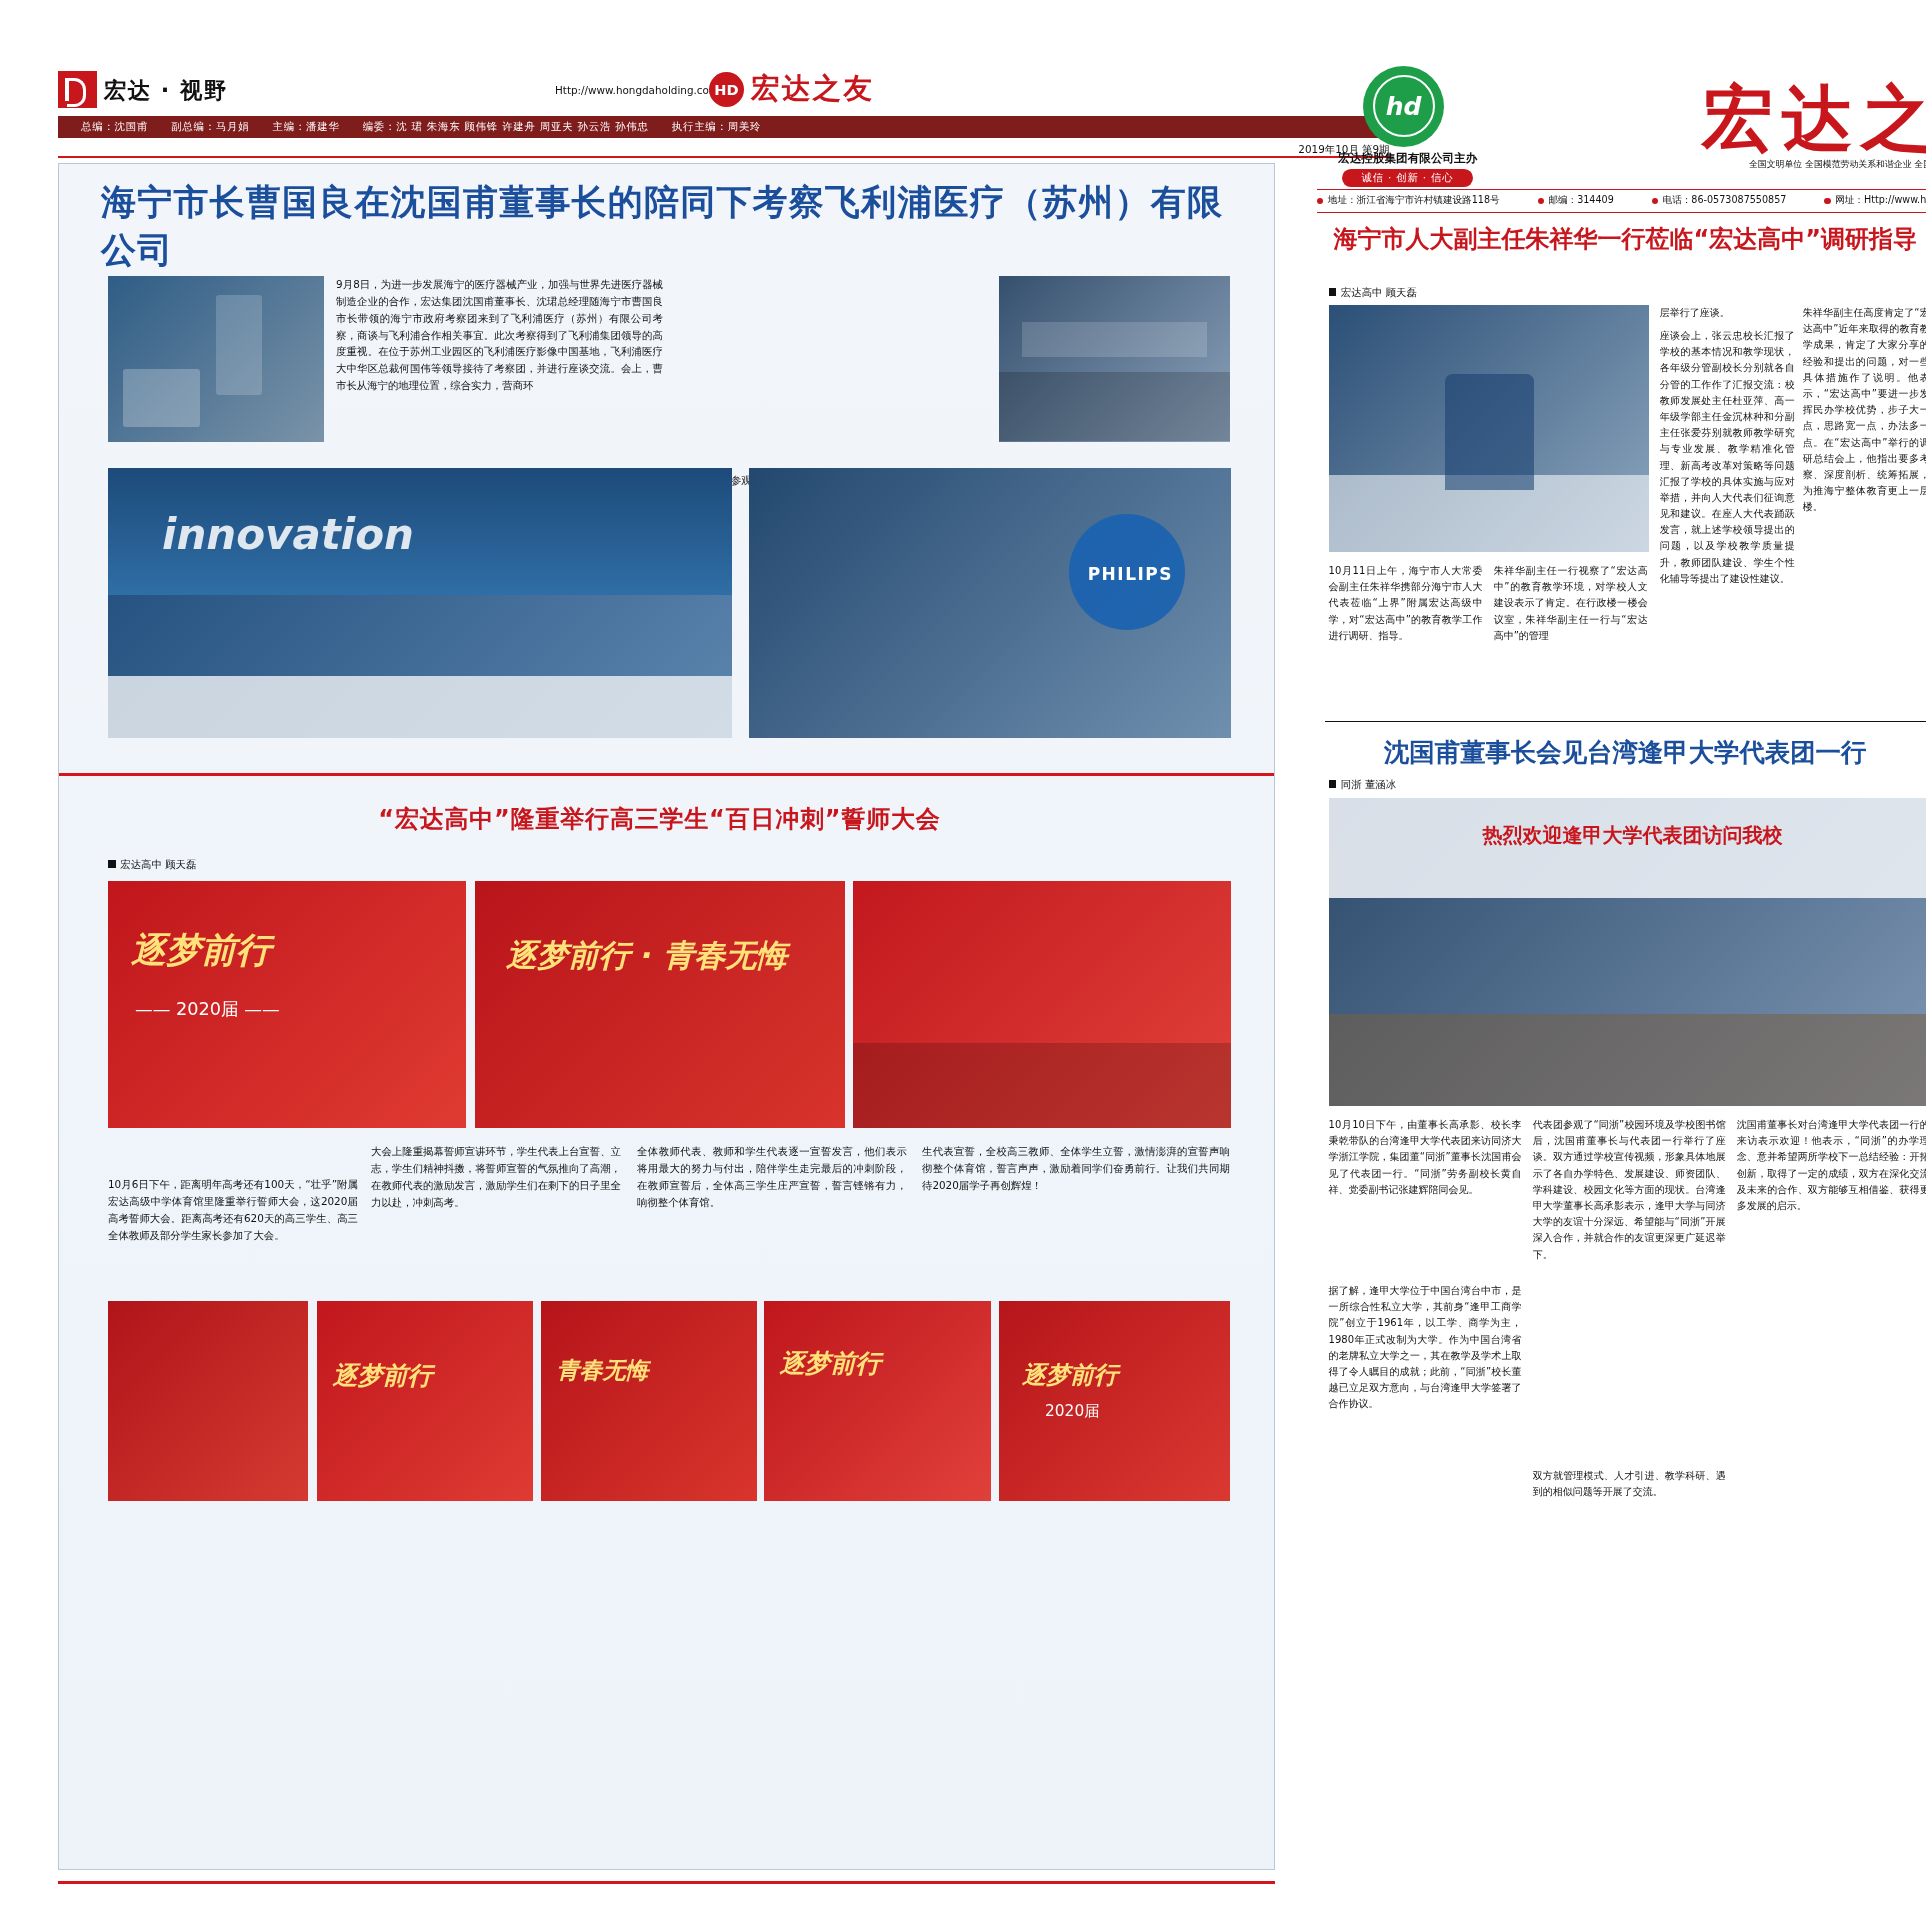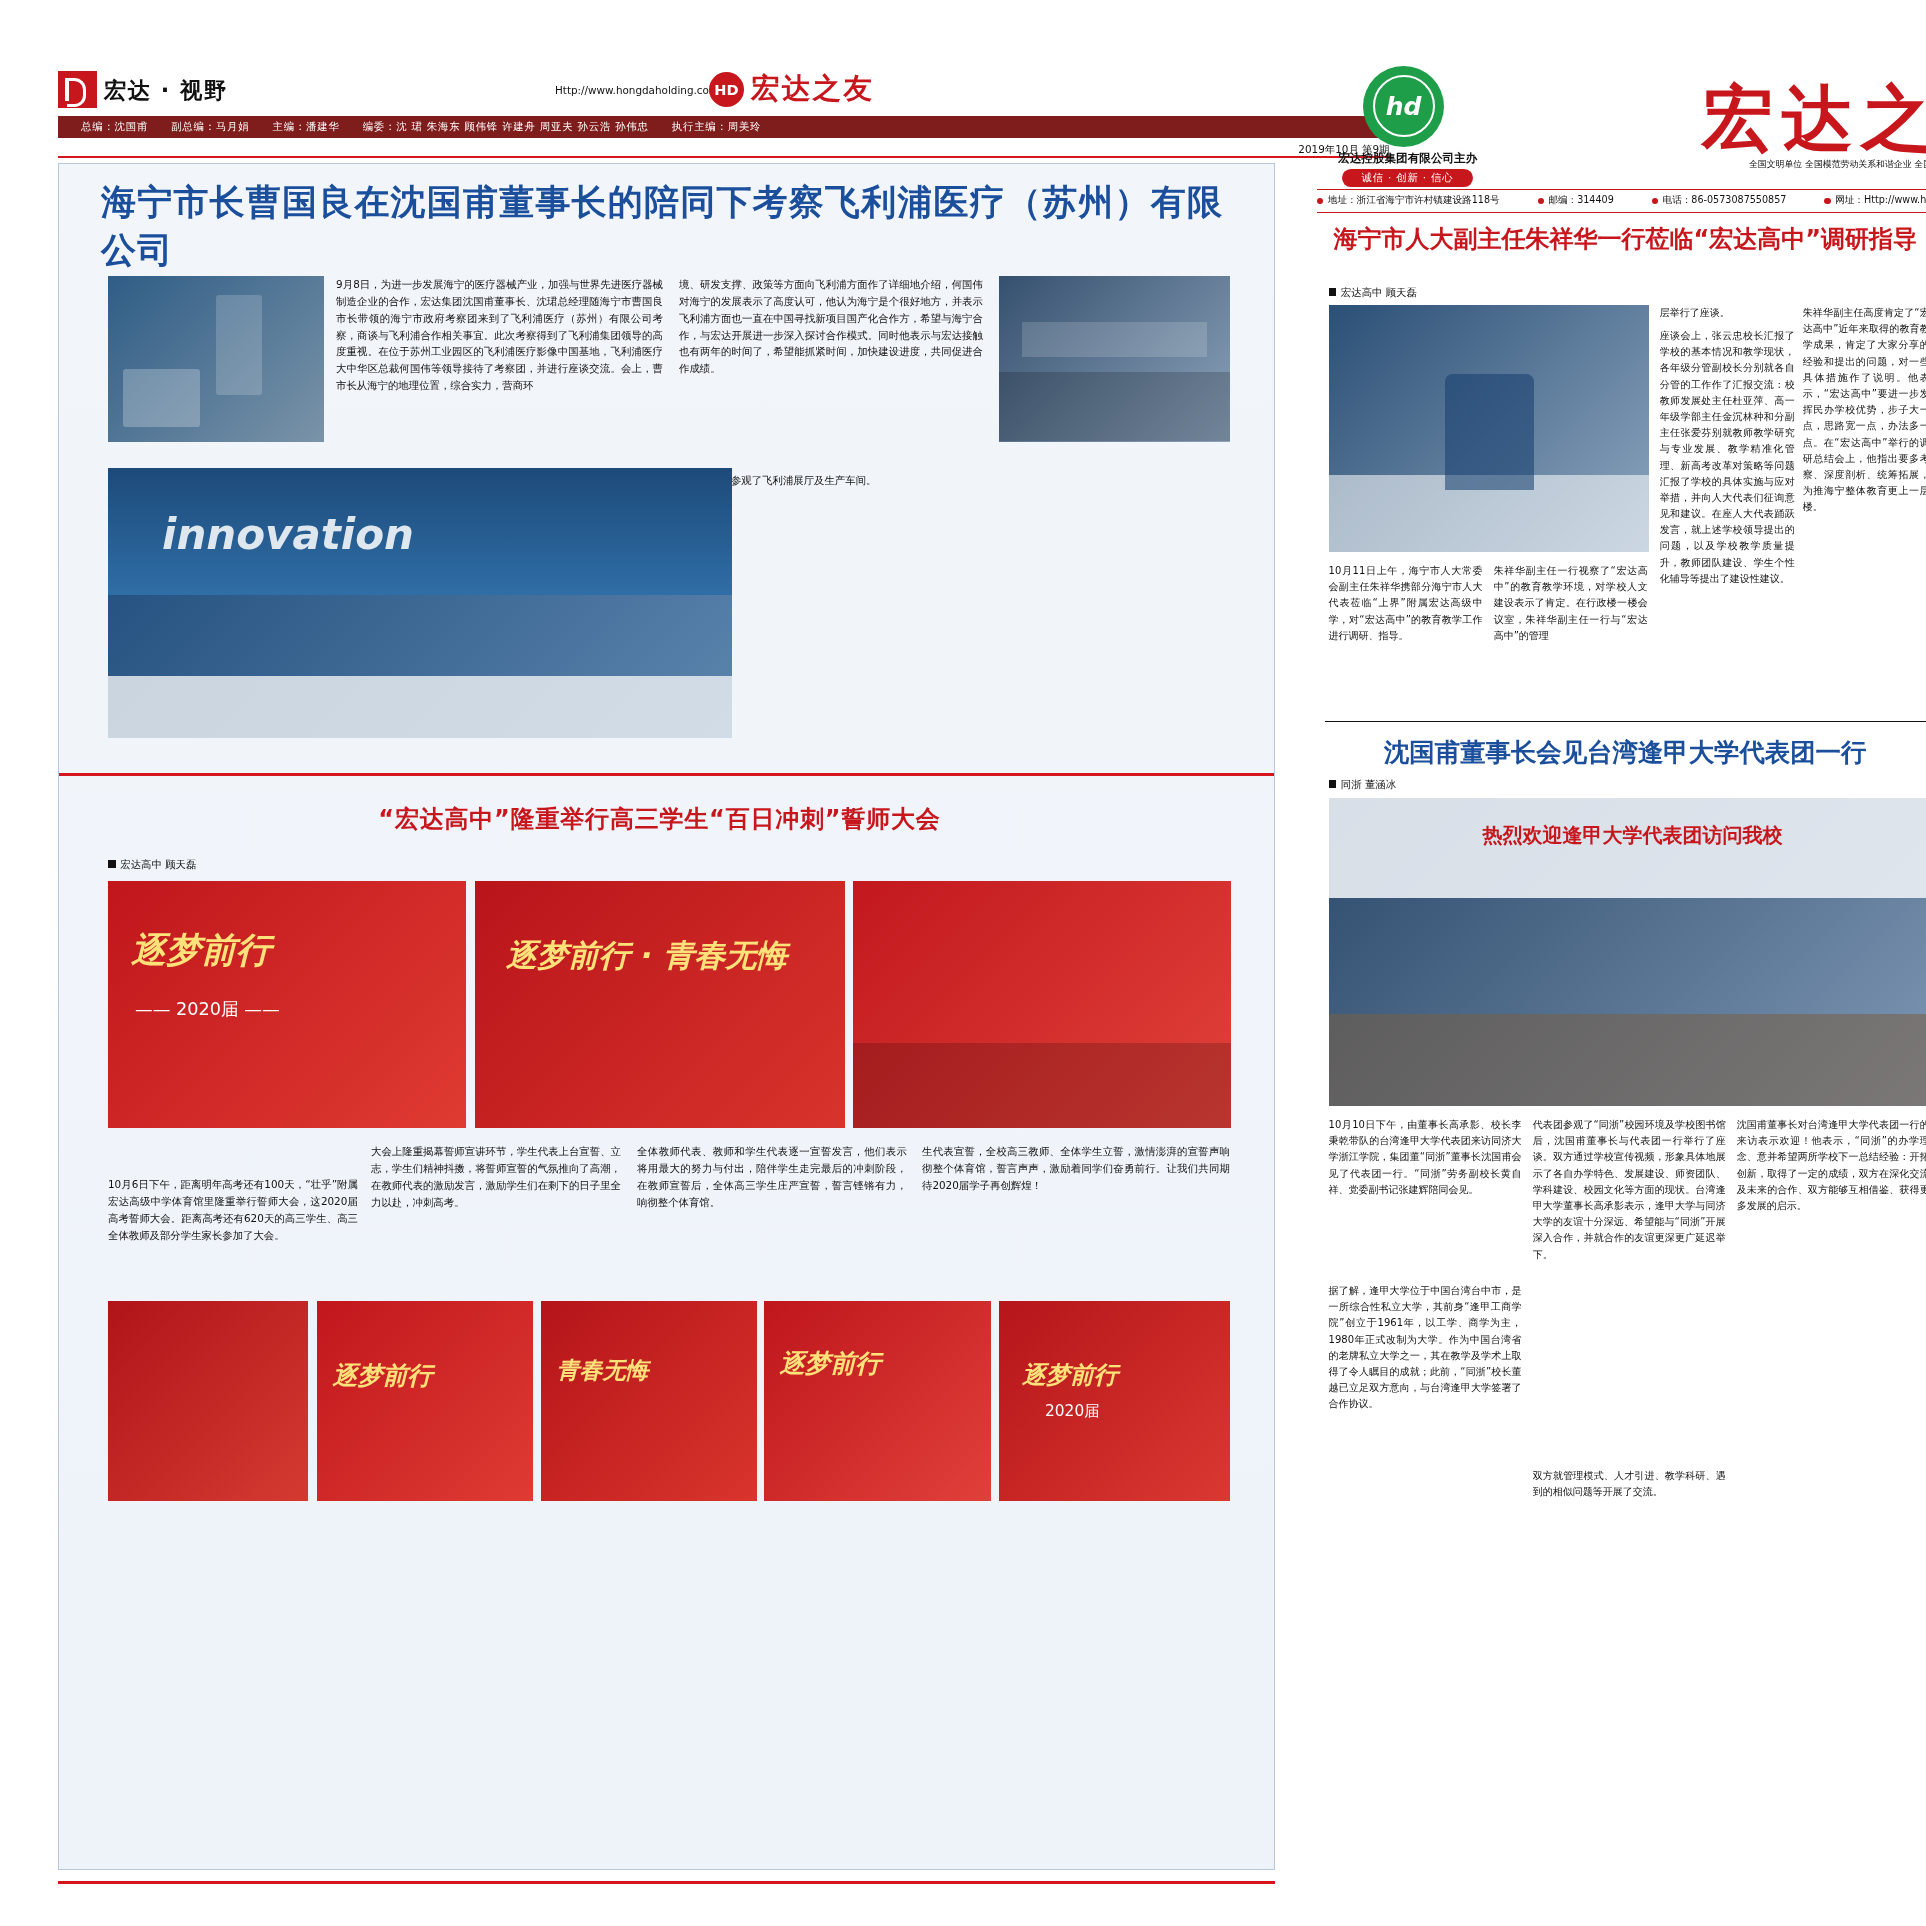--- a/index.html
+++ b/index.html
@@ -79,31 +79,34 @@
     <div class="lp-body">
 
       <div style="position:absolute;left:0;top:0;width:100%;height:878px;">
         <div class="headline1 cn">海宁市长曹国良在沈国甫董事长的陪同下考察飞利浦医疗（苏州）有限公司</div>
 
         <div class="photo" style="left:49px;top:112px;width:216px;height:166px;position:absolute;background:linear-gradient(135deg,#2f5d86,#7a93a8);">
           <div style="position:absolute;left:15.4px;bottom:15.4px;width:77px;height:58px;background:rgba(255,255,255,.25);border-radius:3.1px;"></div>
           <div style="position:absolute;left:108px;top:19px;width:46px;height:100px;background:rgba(255,255,255,.18);border-radius:3.1px;"></div>
         </div>
         <div class="col" style="position:absolute;left:277px;top:112px;width:327px;">9月8日，为进一步发展海宁的医疗器械产业，加强与世界先进医疗器械制造企业的合作，宏达集团沈国甫董事长、沈珺总经理随海宁市曹国良市长带领的海宁市政府考察团来到了飞利浦医疗（苏州）有限公司考察，商谈与飞利浦合作相关事宜。此次考察得到了飞利浦集团领导的高度重视。在位于苏州工业园区的飞利浦医疗影像中国基地，飞利浦医疗大中华区总裁何国伟等领导接待了考察团，并进行座谈交流。会上，曹市长从海宁的地理位置，综合实力，营商环</div>
-        <div class="col" style="position:absolute;left:620px;top:112px;width:304px;">境、研发支撑、政策等方面向飞利浦方面作了详细地介绍，何国伟对海宁的发展表示了高度认可，他认为海宁是个很好地方，并表示飞利浦方面也一直在中国寻找新项目国产化合作方，希望与海宁合作，与宏达开展进一步深入探讨合作模式。同时他表示与宏达接触也有两年的时间了，希望能抓紧时间，加快建设进度，共同促进合作成绩。</div>
         <div class="col" style="position:absolute;left:620px;top:308px;width:304px;">随后考察团参观了飞利浦展厅及生产车间。</div>
         <div class="photo" style="left:940px;top:112px;width:231px;height:166px;position:absolute;background:linear-gradient(135deg,#35506e,#8da3bb);">
           <div style="position:absolute;left:0;top:96px;width:231px;height:69px;background:rgba(0,0,0,.18);"></div>
           <div style="position:absolute;left:23px;top:46px;width:185px;height:35px;background:rgba(255,255,255,.16);"></div>
         </div>
 
         <div class="photo" style="left:49px;top:304px;width:624px;height:270px;position:absolute;background:linear-gradient(135deg,#1d4a7a,#5d86ae);">
           <div style="position:absolute;left:0;top:0;width:100%;height:127px;background:linear-gradient(180deg,#1d4a7a,#2f6ea6);"></div>
           <div style="position:absolute;left:54px;top:42px;font-size:42px;font-weight:bold;color:rgba(255,255,255,.85);font-style:italic;">innovation</div>
           <div style="position:absolute;left:0;bottom:0;width:100%;height:62px;background:rgba(230,235,240,.85);"></div>
+        </div>
+        <div class="photo" style="left:690px;top:304px;width:482px;height:270px;position:absolute;background:linear-gradient(135deg,#23486f,#6f8fae);">
+          <div style="position:absolute;right:46px;top:46px;width:116px;height:116px;border-radius:50%;background:#1a62b0;opacity:.9;"></div>
+          <div style="position:absolute;right:58px;top:96px;color:#fff;font-size:17px;font-weight:bold;letter-spacing:1.5px;">PHILIPS</div>
         </div>
       </div>
 
       <div class="lp-hline" style="top:609px;"></div>
 
       <div style="position:absolute;left:0;top:632px;width:100%;height:1040px;">
         <div class="headline2 cn" style="top:7.7px;">“宏达高中”隆重举行高三学生“百日冲刺”誓师大会</div>
 
         <div class="byline" style="position:absolute;left:49px;top:62px;">
           <span class="sq"></span><span>宏达高中 顾天磊</span>

